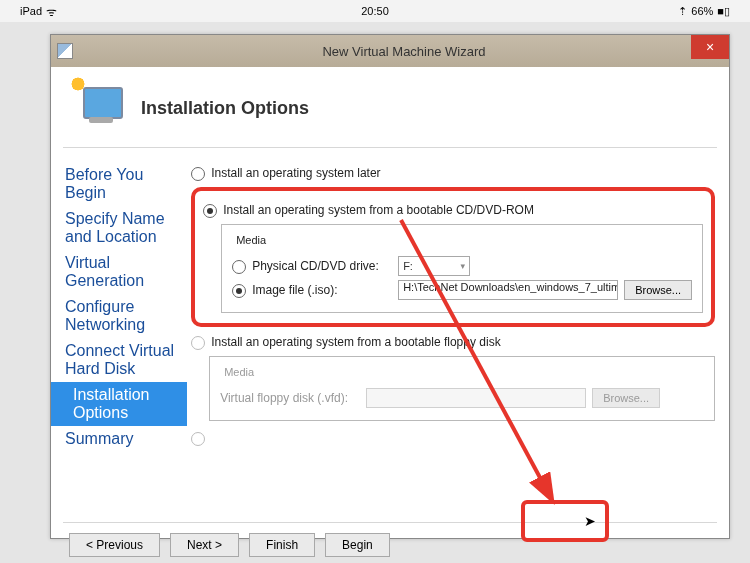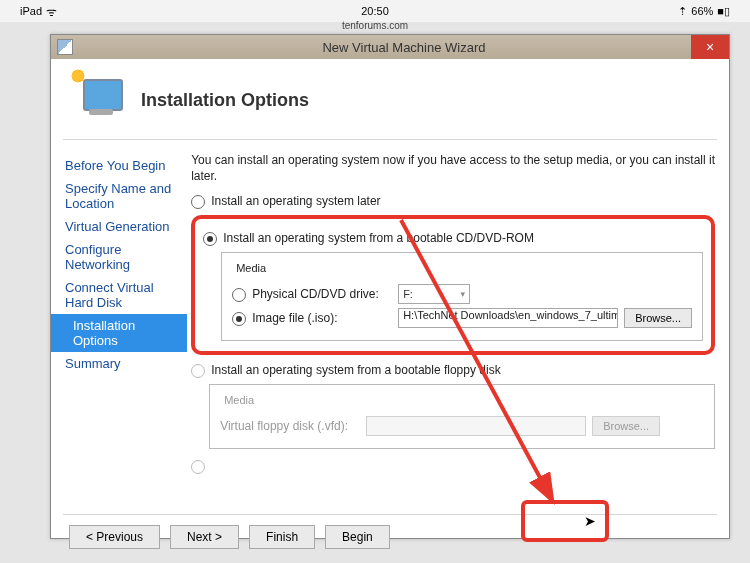--- a/index.html
+++ b/index.html
@@ -3,34 +3,34 @@
 <meta charset="utf-8">
 <style>
   html,body{margin:0;padding:0;width:750px;height:563px;font-family:"Segoe UI",Tahoma,sans-serif;font-size:12px;background:#e5e5e5;overflow:hidden;}
   .statusbar{height:22px;background:#f3f3f3;color:#000;display:flex;align-items:center;padding:0 20px;font-size:11px;justify-content:space-between;}
   .sb-left,.sb-right{display:flex;align-items:center;gap:4px;}
   .sb-center{position:absolute;left:0;right:0;text-align:center;font-size:11px;}
   .sb-wifi{font-size:12px;}
   .sb-url{position:absolute;left:0;right:0;top:20px;text-align:center;font-size:10px;color:#444;}
   .canvas{position:relative;width:750px;height:563px;}
   .window{position:absolute;left:50px;top:34px;width:678px;height:503px;background:#fff;border:1px solid #888;box-shadow:0 0 4px rgba(0,0,0,.2);}
-  .titlebar{height:24px;background:linear-gradient(#c6bba9,#b7ab97);display:flex;align-items:center;position:relative;}
+  .titlebar{height:32px;background:linear-gradient(#c6bba9,#b7ab97);display:flex;align-items:center;position:relative;}
   .tb-icon{width:14px;height:14px;margin:0 6px;background:linear-gradient(135deg,#9bd 50%,#fff 50%);border:1px solid #888;}
   .tb-title{flex:1;text-align:center;color:#333;font-size:13px;}
   .tb-close{width:38px;height:24px;background:#cf3b2f;color:#fff;display:flex;align-items:center;justify-content:center;font-size:14px;cursor:pointer;position:absolute;right:0;top:0;}
   .header{padding:14px 22px 8px 22px;display:flex;align-items:center;gap:14px;}
   .header-icon{width:54px;height:54px;position:relative;}
   .hi-sun{position:absolute;left:-4px;top:-6px;width:18px;height:18px;background:radial-gradient(circle,#ffbf2e 50%,transparent 52%);}
   .hi-mon{position:absolute;left:10px;top:6px;width:36px;height:28px;background:#5aa7e0;border:2px solid #7c8aa0;border-radius:3px;}
   .hi-base{position:absolute;left:16px;top:36px;width:24px;height:6px;background:#a9a9a9;border-radius:2px;}
   .header-title{font-size:18px;font-weight:600;color:#333;}
   .divider{height:1px;background:#d7d7d7;margin:4px 12px;}
   .body{display:flex;height:370px;}
   .sidebar{width:158px;padding:10px 0;}
-  .sb-item{padding:4px 8px 4px 14px;font-size:13px;color:#1a4e9a;cursor:pointer;}
+  .sb-item{padding:4px 8px 4px 14px;font-size:16px;color:#1a4e9a;cursor:pointer;}
   .sb-item.active{background:#2f8fe6;color:#fff;text-align:left;padding-left:22px;}
   .main{flex:1;padding:8px 14px 8px 4px;color:#222;position:relative;}
   .intro{line-height:1.35;margin-bottom:10px;}
   .radio-line{display:flex;align-items:flex-start;gap:6px;margin:6px 0;}
   .radio-outer{width:12px;height:12px;border:1px solid #666;border-radius:50%;flex-shrink:0;margin-top:1px;display:flex;align-items:center;justify-content:center;background:#fff;}
   .radio-outer.sel::after{content:"";width:6px;height:6px;background:#333;border-radius:50%;}
   .radio-label{flex:1;}
   .highlight-box{border:4px solid #e6352b;border-radius:10px;padding:6px 8px 10px 8px;margin:2px 0 8px 0;}
   .fieldset{border:1px solid #b9b9b9;padding:8px 10px;margin:4px 0 0 18px;}
   .fieldset.disabled{color:#9a9a9a;}
@@ -61,21 +61,20 @@
       <span>iPad</span>
       <span class="sb-wifi">ᯤ</span>
     </div>
     <span class="sb-center">20:50</span>
     <div class="sb-right">
       <span>⇡</span>
       <span>66%</span>
       <span>■▯</span>
     </div>
   </div>
-  <div class="sb-url">tenforums.com</div>
 
   <div class="window">
     <div class="titlebar">
       <div class="tb-icon"></div>
       <div class="tb-title">New Virtual Machine Wizard</div>
       <div class="tb-close">
           <span>×</span>
         </div>
     </div>
 
@@ -94,21 +93,20 @@
         <div class="sb-item">Before You Begin</div>
         <div class="sb-item">Specify Name and Location</div>
         <div class="sb-item">Virtual Generation</div>
         <div class="sb-item">Configure Networking</div>
         <div class="sb-item">Connect Virtual Hard Disk</div>
         <div class="sb-item active">Installation Options</div>
         <div class="sb-item">Summary</div>
       </div>
 
       <div class="main">
-        <div class="intro">You can install an operating system now if you have access to the setup media, or you can install it later.</div>
 
         <div class="radio-line">
           <div class="radio-outer"></div>
           <div class="radio-label">Install an operating system later</div>
         </div>
 
         <div class="highlight-box">
           <div class="radio-line">
             <div class="radio-outer sel"></div>
             <div class="radio-label">Install an operating system from a bootable CD/DVD-ROM</div>

